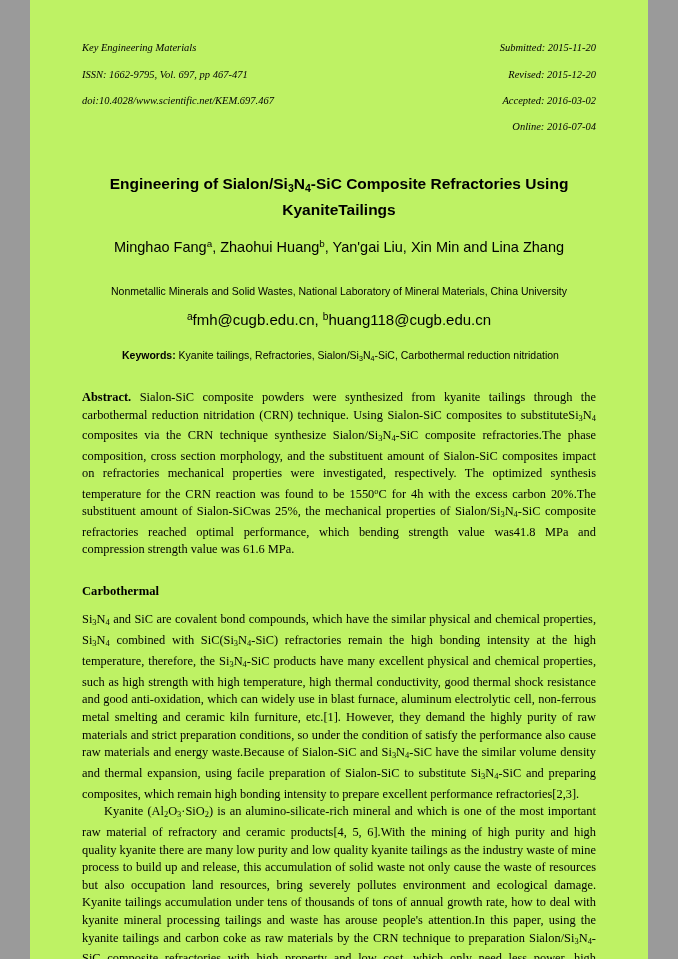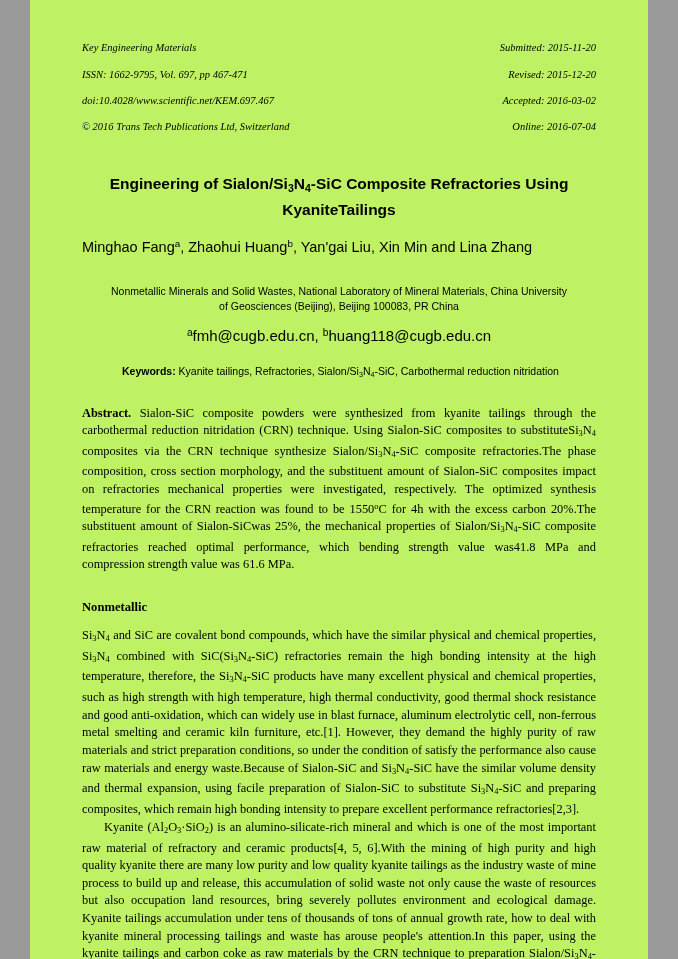--- a/index.html
+++ b/index.html
@@ -38,20 +38,21 @@
     font-family: "Liberation Sans", sans-serif;
     font-weight: bold;
     font-size: 15.5px;
     line-height: 21px;
     text-align: center;
     margin: 0 18px 18px 18px;
   }
   .authors {
     font-family: "Liberation Sans", sans-serif;
     font-size: 14.5px;
+    text-align: center;
     margin-bottom: 14px;
   }
   .affil {
     font-family: "Liberation Sans", sans-serif;
     font-size: 10.5px;
     line-height: 15.5px;
     text-align: center;
     margin: 0 8px 12px 8px;
   }
   .emails {
@@ -99,21 +100,20 @@
 </head>
 <body>
 
 <div class="page">
 
   <div class="header">
     <div class="left">
       <div class="line">Key Engineering Materials</div>
       <div class="line">ISSN: 1662-9795, Vol. 697, pp 467-471</div>
       <div class="line">doi:10.4028/www.scientific.net/KEM.697.467</div>
-      <div class="line">© 2016 Trans Tech Publications Ltd, Switzerland</div>
     </div>
     <div class="right">
       <div class="line">Submitted: 2015-11-20</div>
       <div class="line">Revised: 2015-12-20</div>
       <div class="line">Accepted: 2016-03-02</div>
       <div class="line">Online: 2016-07-04</div>
     </div>
   </div>
 
   <div class="title">
@@ -121,34 +121,33 @@
     <span>KyaniteTailings</span>
   </div>
 
   <div class="authors">
     <span>Minghao Fang</span><sup>a</sup><span>, Zhaohui Huang</span><sup>b</sup><span>, Yan'gai Liu, Xin Min and Lina Zhang</span>
   </div>
 
   <div class="affil">
     <br>
     <span>Nonmetallic Minerals and Solid Wastes, National Laboratory of Mineral Materials, China University</span><br>
-    <span>of Geosciences (Beijing), Beijing 100083, PR China</span>
   </div>
 
   <div class="emails">
     <sup>a</sup><span>fmh@cugb.edu.cn, </span><sup>b</sup><span>huang118@cugb.edu.cn</span>
   </div>
 
   <div class="keywords">
     <b>Keywords:</b><span> Kyanite tailings, Refractories, Sialon/Si</span><sub>3</sub><span>N</span><sub>4</sub><span>-SiC, Carbothermal reduction nitridation</span>
   </div>
 
   <div class="abstract">
     <span class="lbl">Abstract.</span><span> Sialon-SiC composite powders were synthesized from kyanite tailings through the carbothermal reduction nitridation (CRN) technique. Using Sialon-SiC composites to substituteSi</span><sub>3</sub><span>N</span><sub>4</sub><span> composites via the CRN technique synthesize Sialon/Si</span><sub>3</sub><span>N</span><sub>4</sub><span>-SiC composite refractories.The phase composition, cross section morphology, and the substituent amount of Sialon-SiC composites impact on refractories mechanical properties were investigated, respectively. The optimized synthesis temperature for the CRN reaction was found to be 1550</span><sup>o</sup><span>C for 4h with the excess carbon 20%.The substituent amount of Sialon-SiCwas 25%, the mechanical properties of Sialon/Si</span><sub>3</sub><span>N</span><sub>4</sub><span>-SiC composite refractories reached optimal performance, which bending strength value was41.8 MPa and compression strength value was 61.6 MPa.</span>
   </div>
 
-  <div class="section-head">Nonmetallic</div>
+  <div class="section-head">Carbothermal</div>
 
   <p class="body-par"><span>Si</span><sub>3</sub><span>N</span><sub>4</sub><span> and SiC are covalent bond compounds, which have the similar physical and chemical properties, Si</span><sub>3</sub><span>N</span><sub>4</sub><span> combined with SiC(Si</span><sub>3</sub><span>N</span><sub>4</sub><span>-SiC) refractories remain the high bonding intensity at the high temperature, therefore, the Si</span><sub>3</sub><span>N</span><sub>4</sub><span>-SiC products have many excellent physical and chemical properties, such as high strength with high temperature, high thermal conductivity, good thermal shock resistance and good anti-oxidation, which can widely use in blast furnace, aluminum electrolytic cell, non-ferrous metal smelting and ceramic kiln furniture, etc.[1]. However, they demand the highly purity of raw materials and strict preparation conditions, so under the condition of satisfy the performance also cause raw materials and energy waste.Because of Sialon-SiC and Si</span><sub>3</sub><span>N</span><sub>4</sub><span>-SiC have the similar volume density and thermal expansion, using facile preparation of Sialon-SiC to substitute Si</span><sub>3</sub><span>N</span><sub>4</sub><span>-SiC and preparing composites, which remain high bonding intensity to prepare excellent performance refractories[2,3].</span></p>
 
   <p class="body-par indent"><span>Kyanite (Al</span><sub>2</sub><span>O</span><sub>3</sub><span>·SiO</span><sub>2</sub><span>) is an alumino-silicate-rich mineral and which is one of the most important raw material of refractory and ceramic products[4, 5, 6].With the mining of high purity and high quality kyanite there are many low purity and low quality kyanite tailings as the industry waste of mine process to build up and release, this accumulation of solid waste not only cause the waste of resources but also occupation land resources, bring severely pollutes environment and ecological damage. Kyanite tailings accumulation under tens of thousands of tons of annual growth rate, how to deal with kyanite mineral processing tailings and waste has arouse people's attention.In this paper, using the kyanite tailings and carbon coke as raw materials by the CRN technique to preparation Sialon/Si</span><sub>3</sub><span>N</span><sub>4</sub><span>-SiC composite refractories with high property and low cost, which only need less power, high utilization of kyanite tailings, and provides a new utilization way for kyanite tailings, relieve the pollution to the environment, there has profound environmental significance and economic value.</span></p>
 
 </div>
 
 </body></html>

